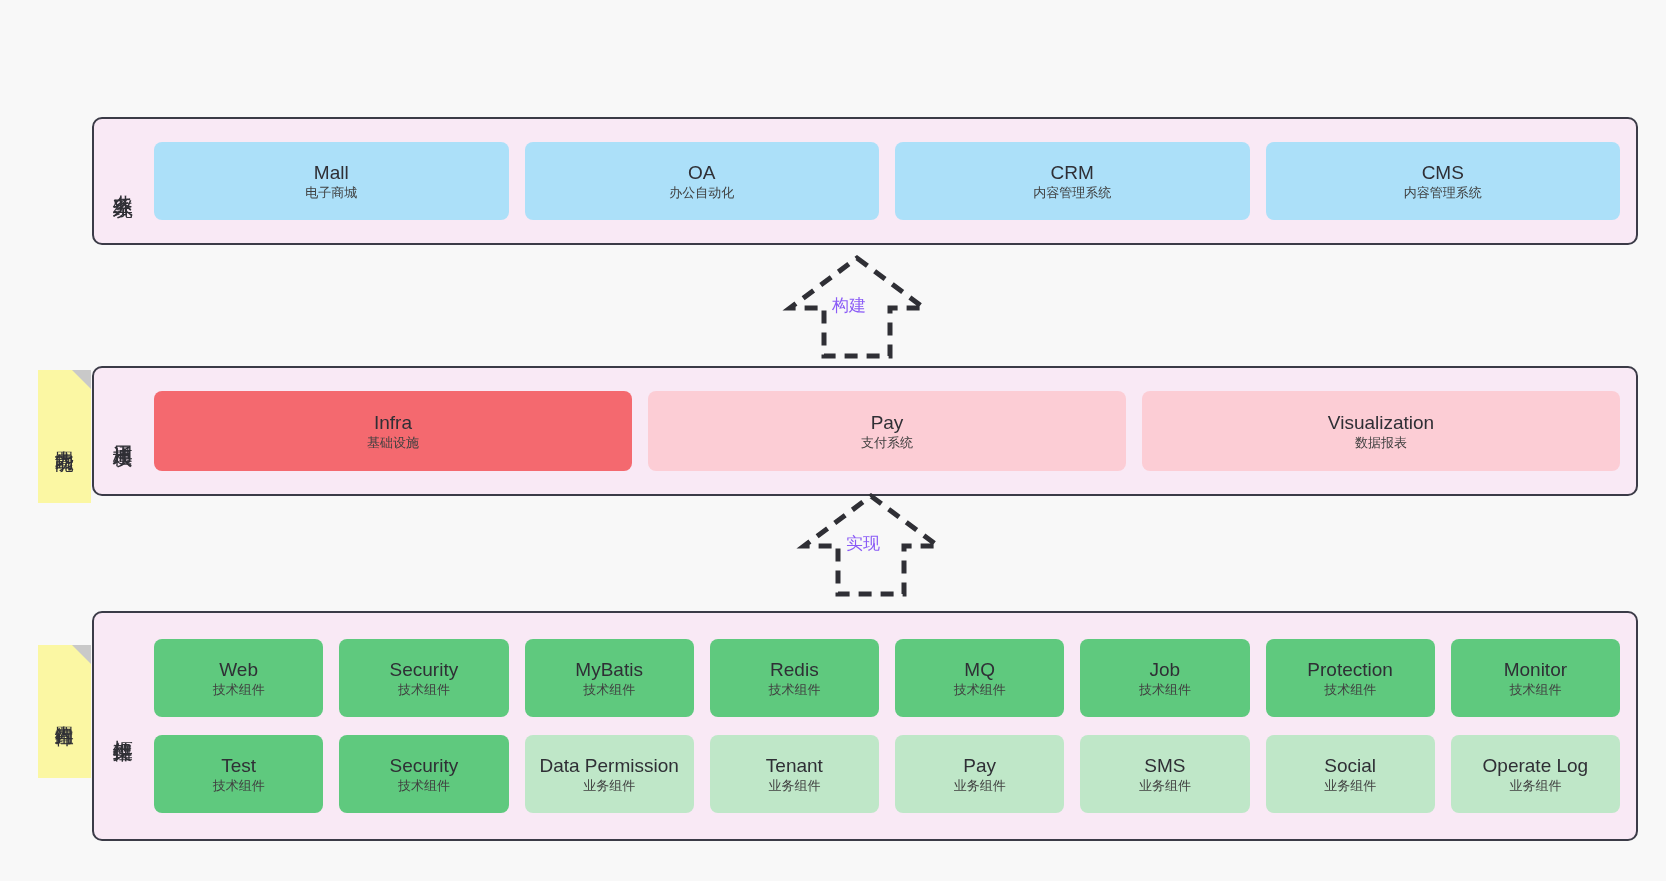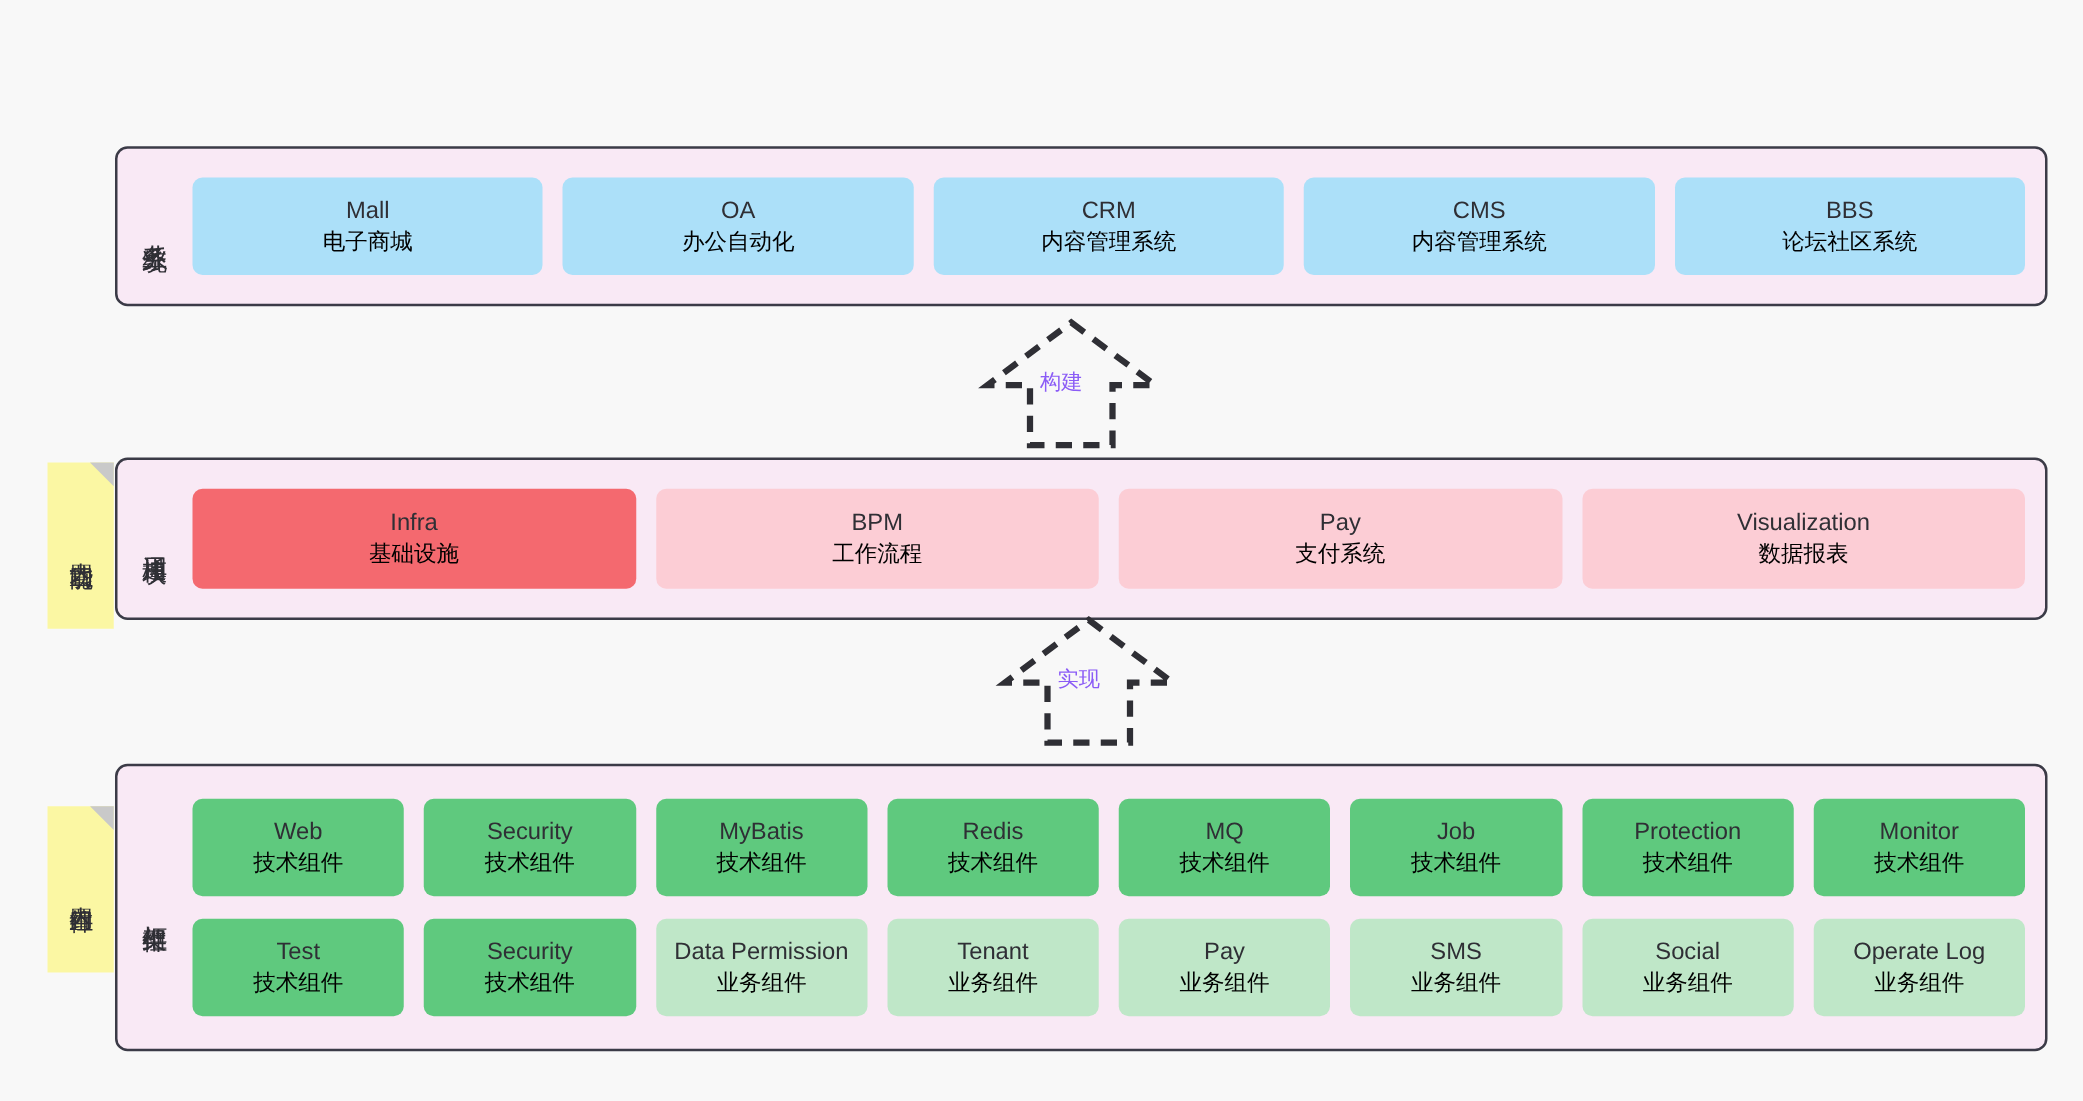--- a/index.html
+++ b/index.html
@@ -78,22 +78,22 @@
     padding: 6px 6px;
     line-height: 1.28;
   }
   .card .t-en {
     font-size: 19px;
     color: #2f2f35;
     white-space: nowrap;
   }
   .card .t-en.wrap { white-space: normal; }
   .card .t-cn {
-    font-size: 18px;
-    color: #000000;
+    font-size: 13px;
+    color: #404040;
     white-space: nowrap;
   }
 
   .card.blue       { background: #ace0f9; }
   .card.red        { background: #f4696f; }
   .card.pink       { background: #fccdd5; }
   .card.green      { background: #5fc97e; }
   .card.lightgreen { background: #bfe7c8; }
 
   
@@ -185,24 +185,20 @@
         <div class="card blue">
           <span class="t-en">CRM</span>
           <span class="t-cn">内容管理系统</span>
         </div>
 
         <div class="card blue">
           <span class="t-en">CMS</span>
           <span class="t-cn">内容管理系统</span>
         </div>
 
-        <div class="card blue">
-          <span class="t-en">BBS</span>
-          <span class="t-cn">论坛社区系统</span>
-        </div>
 
       </div>
     </div>
   </div>
 
   <div class="arrow arrow-build">
     <svg width="170" height="110" viewBox="0 0 170 110">
       <path d="M85 6 L152 56 L118 56 L118 104 L52 104 L52 56 L18 56 Z" fill="none" stroke="#2f2f35" stroke-width="5" stroke-dasharray="13,9" stroke-linecap="butt" stroke-linejoin="miter"></path>
     </svg>
     <span class="arrow-label">构建</span>
@@ -216,24 +212,20 @@
     <div class="layer-title">通用模块</div>
     <div class="layer-body">
       <div class="row">
 
 
         <div class="card red">
           <span class="t-en">Infra</span>
           <span class="t-cn">基础设施</span>
         </div>
 
-        <div class="card pink">
-          <span class="t-en">BPM</span>
-          <span class="t-cn">工作流程</span>
-        </div>
 
         <div class="card pink">
           <span class="t-en">Pay</span>
           <span class="t-cn">支付系统</span>
         </div>
 
 
         <div class="card pink">
           <span class="t-en">Visualization</span>
           <span class="t-cn">数据报表</span>

